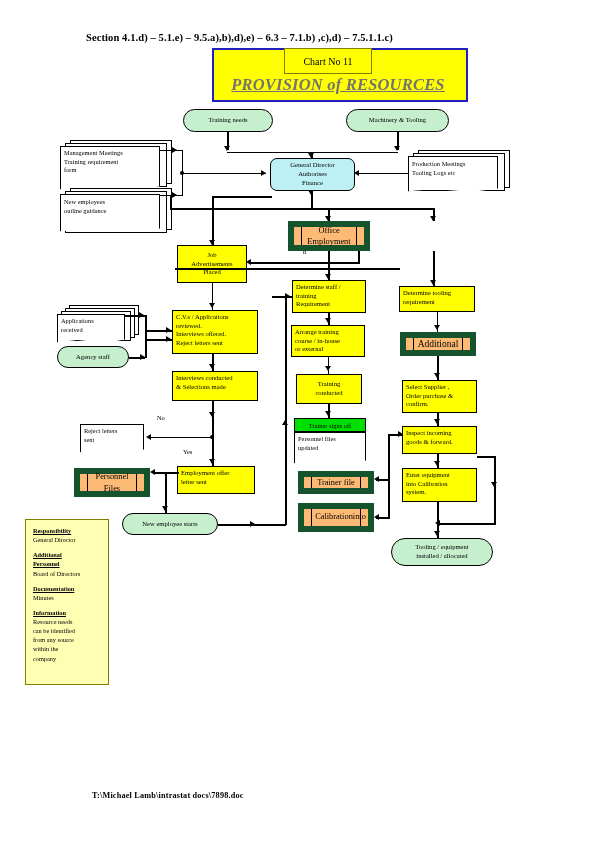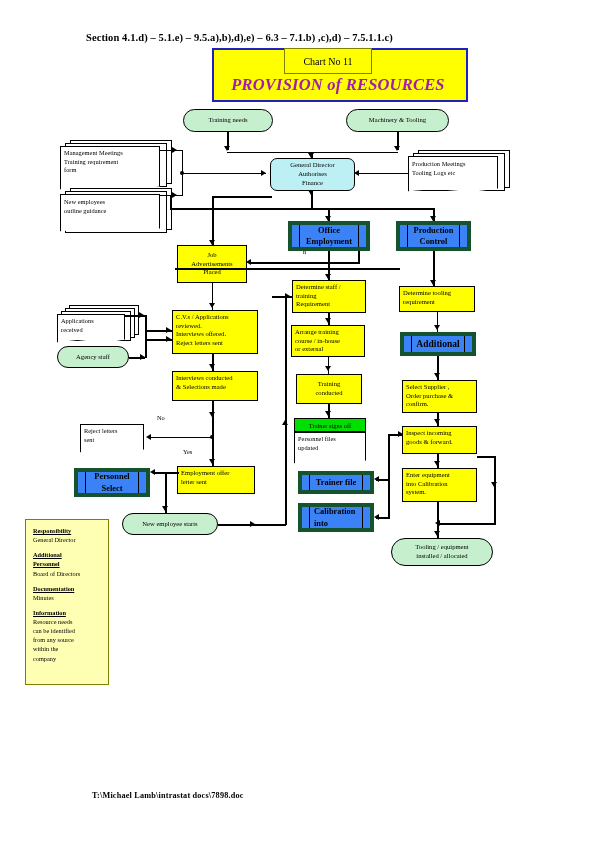--- a/index.html
+++ b/index.html
@@ -22,31 +22,31 @@
   .title-sub{
     position:absolute;left:284px;top:48px;width:86px;height:24px;
     background:#ffff00;border:1px solid #808000;
     display:flex;align-items:center;justify-content:center;
     font-size:10px;color:#000;font-family:"Liberation Serif",serif;
   }
   .title-main{
     position:absolute;left:212px;top:72px;width:252px;height:26px;
     display:flex;align-items:center;justify-content:center;
     font-family:"Liberation Serif",serif;font-style:italic;font-weight:bold;
-    font-size:16.5px;color:#a21caf;letter-spacing:.2px;white-space:nowrap;
+    font-size:16.5px;color:#737373;letter-spacing:.2px;white-space:nowrap;text-decoration:underline;
   }
 
   
   .node{position:absolute;box-sizing:border-box;display:flex;
         align-items:center;justify-content:center;text-align:center;
         font-size:6.6px;line-height:1.32;padding:2px 3px;color:#000;}
   .node.tl{align-items:flex-start;justify-content:flex-start;text-align:left;}
 
   .proc{background:#ffff00;border:1px solid #000;}
-  .pdp {background:#3b82f6;border:4px solid #14532d;font-weight:bold;}       
+  .pdp {background:#fdba74;border:6px solid #14532d;}       
   .pdp:before,.pdp:after{content:"";position:absolute;top:0;bottom:0;
         width:0;border-left:1px solid #000;}
   .pdp:before{left:7px;} .pdp:after{right:7px;}
   .term{background:#c6efce;border:1px solid #000;border-radius:999px;}
   .rrect{background:#bdf0f5;border:1px solid #000;border-radius:7px;}
 
   
   .docshape{position:absolute;background:#fff;border:1px solid #000;
             box-sizing:border-box;}
   .docshape .cut{position:absolute;left:-1px;right:-1px;bottom:-7px;height:8px;
@@ -138,35 +138,31 @@
     <div>Authorises</div>
     <div>Finance</div>
   </div>
 
   <div class="node pdp abs" style="left:288px;top:221px;width:82px;height:30px;flex-direction:column;font-size:8.4px;">
     <div>Office</div>
     <div>Employment</div>
   </div>
   <div class="ovf" style="left:303px;top:248px;">n</div>
 
-  <div class="node pdp abs" style="left:396px;top:221px;width:75px;height:30px;flex-direction:column;font-size:8.4px;">
-    <div>Production</div>
-    <div>Control</div>
-  </div>
 
   <div class="node pdp abs" style="left:400px;top:332px;width:76px;height:24px;font-size:9.5px;">Additional</div>
 
   <div class="node pdp abs" style="left:74px;top:468px;width:76px;height:29px;flex-direction:column;font-size:8.4px;">
     <div>Personnel</div>
-    <div>Select</div>
+    <div>Files</div>
   </div>
 
   <div class="node pdp abs" style="left:298px;top:471px;width:76px;height:23px;font-size:8.4px;">Trainer file</div>
 
-  <div class="node pdp abs" style="left:298px;top:503px;width:76px;height:29px;flex-direction:column;align-items:flex-start;text-align:left;padding-left:12px;font-size:8.4px;">
+  <div class="node pdp abs" style="left:298px;top:503px;width:76px;height:29px;flex-direction:row;align-items:flex-start;text-align:left;padding-left:12px;font-size:8.4px;">
     <div>Calibration</div>
     <div>into</div>
   </div>
 
   <div class="node proc abs" style="left:177px;top:245px;width:70px;height:38px;flex-direction:column;">
     <div>Job</div>
     <div>Advertisements</div>
     <div>Placed</div>
   </div>
 

